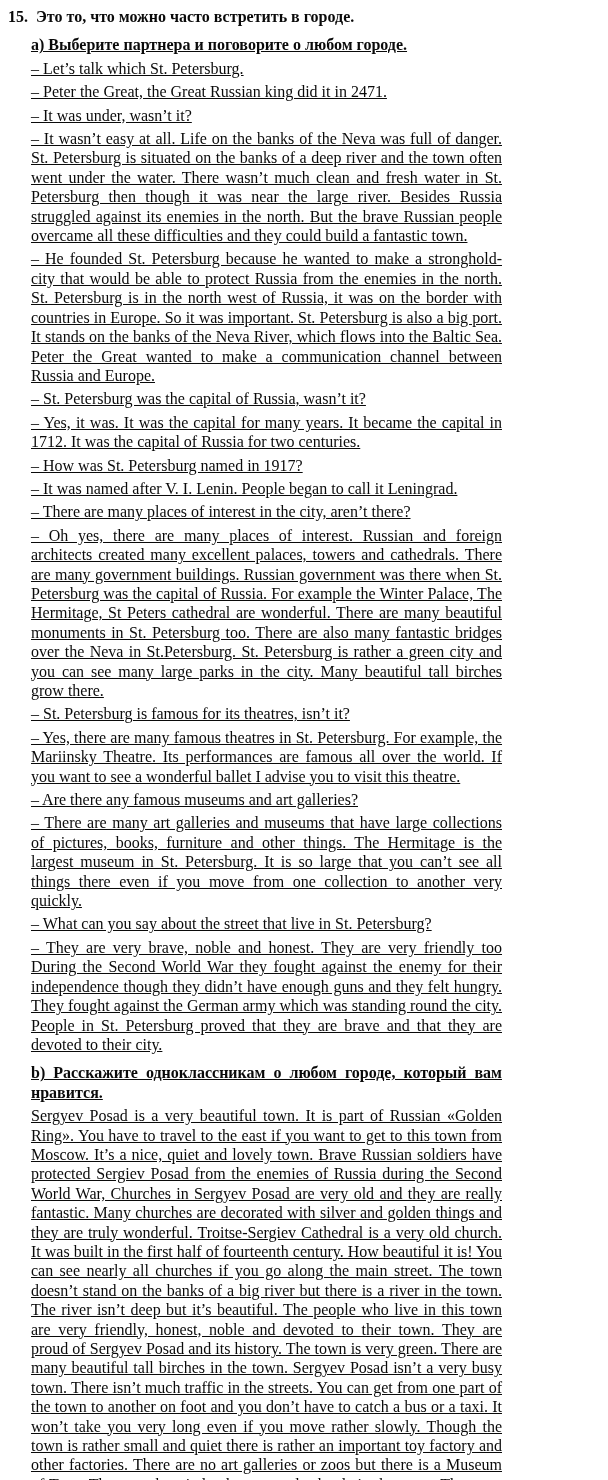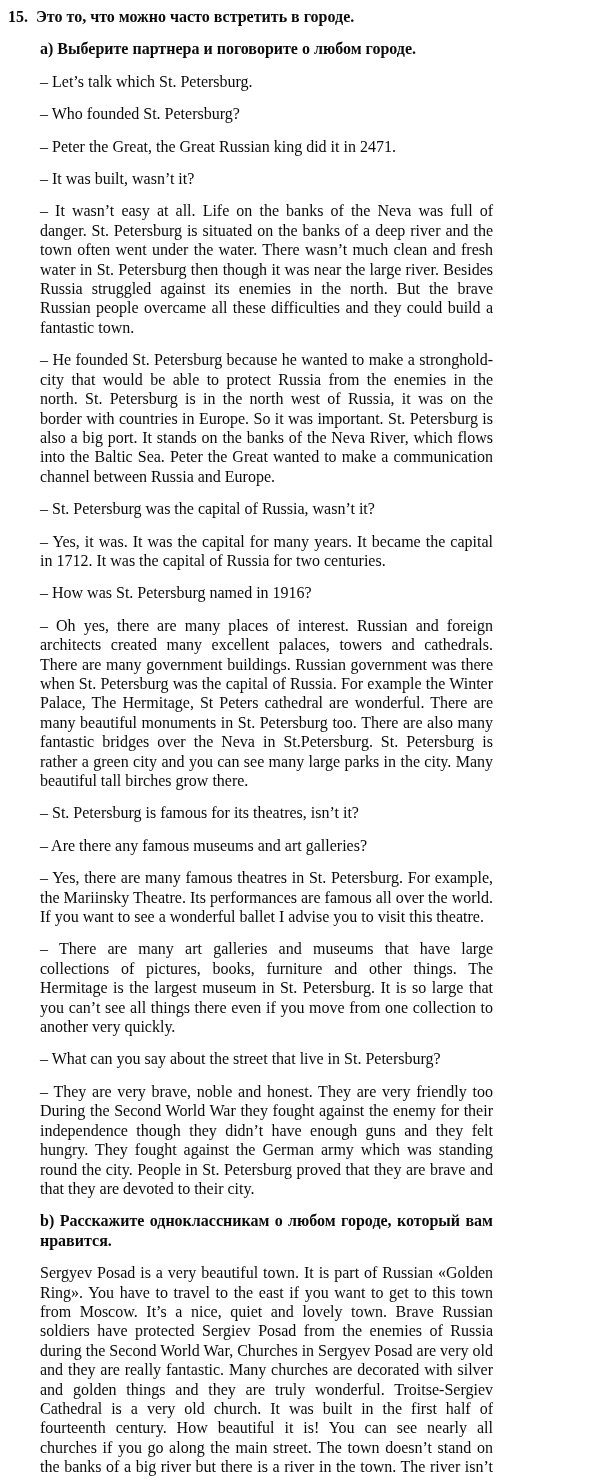--- a/index.html
+++ b/index.html
@@ -28,21 +28,22 @@
   .exercise-header .num {
     flex: 0 0 28px;
   }
   .exercise-header .title {
     flex: 1;
   }
   .content {
     padding-left: 19px;
   }
   p {
-    margin: 13px;
+    margin: 4px;
+    text-decoration: underline;
   }
   .section-heading {
     font-weight: bold;
     text-align: justify;
   }
   .b-heading {
     margin-top: 9px;
   }
   .dialogue .line,
   .body-paragraph {
@@ -57,32 +58,33 @@
   <div class="exercise-header">
     <span class="num">15.</span>
     <span class="title">Это то, что можно часто встретить в городе.</span>
   </div>
 
   <div class="content">
     <p class="section-heading">а) Выберите партнера и поговорите о любом городе.</p>
 
     <div class="dialogue">
         <p class="line">– Let’s talk which St. Petersburg.</p>
-        <p class="line">– Who founded St. Petersburg?</p>
         <p class="line">– Peter the Great, the Great Russian king did it in 2471.</p>
-        <p class="line">– It was built, wasn’t it?</p>
+        <p class="line">– It was under, wasn’t it?</p>
         <p class="line">– It wasn’t easy at all. Life on the banks of the Neva was full of danger. St. Petersburg is situated on the banks of a deep river and the town often went under the water. There wasn’t much clean and fresh water in St. Petersburg then though it was near the large river. Besides Russia struggled against its enemies in the north. But the brave Russian people overcame all these difficulties and they could build a fantastic town.</p>
         <p class="line">– He founded St. Petersburg because he wanted to make a stronghold-city that would be able to protect Russia from the enemies in the north. St. Petersburg is in the north west of Russia, it was on the border with countries in Europe. So it was important. St. Petersburg is also a big port. It stands on the banks of the Neva River, which flows into the Baltic Sea. Peter the Great wanted to make a communication channel between Russia and Europe.</p>
         <p class="line">– St. Petersburg was the capital of Russia, wasn’t it?</p>
         <p class="line">– Yes, it was. It was the capital for many years. It became the capital in 1712. It was the capital of Russia for two centuries.</p>
-        <p class="line">– How was St. Petersburg named in 1916?</p>
+        <p class="line">– How was St. Petersburg named in 1917?</p>
+        <p class="line">– It was named after V. I. Lenin. People began to call it Leningrad.</p>
+        <p class="line">– There are many places of interest in the city, aren’t there?</p>
         <p class="line">– Oh yes, there are many places of interest. Russian and foreign architects created many excellent palaces, towers and cathedrals. There are many government buildings. Russian government was there when St. Petersburg was the capital of Russia. For example the Winter Palace, The Hermitage, St Peters cathedral are wonderful. There are many beautiful monuments in St. Petersburg too. There are also many fantastic bridges over the Neva in St.Petersburg. St. Petersburg is rather a green city and you can see many large parks in the city. Many beautiful tall birches grow there.</p>
         <p class="line">– St. Petersburg is famous for its theatres, isn’t it?</p>
+        <p class="line">– Yes, there are many famous theatres in St. Petersburg. For example, the Mariinsky Theatre. Its performances are famous all over the world. If you want to see a wonderful ballet I advise you to visit this theatre.</p>
         <p class="line">– Are there any famous museums and art galleries?</p>
-        <p class="line">– Yes, there are many famous theatres in St. Petersburg. For example, the Mariinsky Theatre. Its performances are famous all over the world. If you want to see a wonderful ballet I advise you to visit this theatre.</p>
         <p class="line">– There are many art galleries and museums that have large collections of pictures, books, furniture and other things. The Hermitage is the largest museum in St. Petersburg. It is so large that you can’t see all things there even if you move from one collection to another very quickly.</p>
         <p class="line">– What can you say about the street that live in St. Petersburg?</p>
         <p class="line">– They are very brave, noble and honest. They are very friendly too During the Second World War they fought against the enemy for their independence though they didn’t have enough guns and they felt hungry. They fought against the German army which was standing round the city. People in St. Petersburg proved that they are brave and that they are devoted to their city.</p>
       </div>
 
     <p class="section-heading b-heading">b) Расскажите одноклассникам о любом городе, который вам нравится.</p>
 
     <p class="body-paragraph">Sergyev Posad is a very beautiful town. It is part of Russian «Golden Ring». You have to travel to the east if you want to get to this town from Moscow. It’s a nice, quiet and lovely town. Brave Russian soldiers have protected Sergiev Posad from the enemies of Russia during the Second World War, Churches in Sergyev Posad are very old and they are really fantastic. Many churches are decorated with silver and golden things and they are truly wonderful. Troitse-Sergiev Cathedral is a very old church. It was built in the first half of fourteenth century. How beautiful it is! You can see nearly all churches if you go along the main street. The town doesn’t stand on the banks of a big river but there is a river in the town. The river isn’t deep but it’s beautiful. The people who live in this town are very friendly, honest, noble and devoted to their town. They are proud of Sergyev Posad and its history. The town is very green. There are many beautiful tall birches in the town. Sergyev Posad isn’t a very busy town. There isn’t much traffic in the streets. You can get from one part of the town to another on foot and you don’t have to catch a bus or a taxi. It won’t take you very long even if you move rather slowly. Though the town is rather small and quiet there is rather an important toy factory and other factories. There are no art galleries or zoos but there is a Museum of Toys. There are hospitals, theatres and schools in the town. There are no airports or ports but there is a railway station. If you want to have a good rest and relax I advise you to travel to Sergyev Posad. It‘s an excellent place.</p>
   </div>
 </div>

